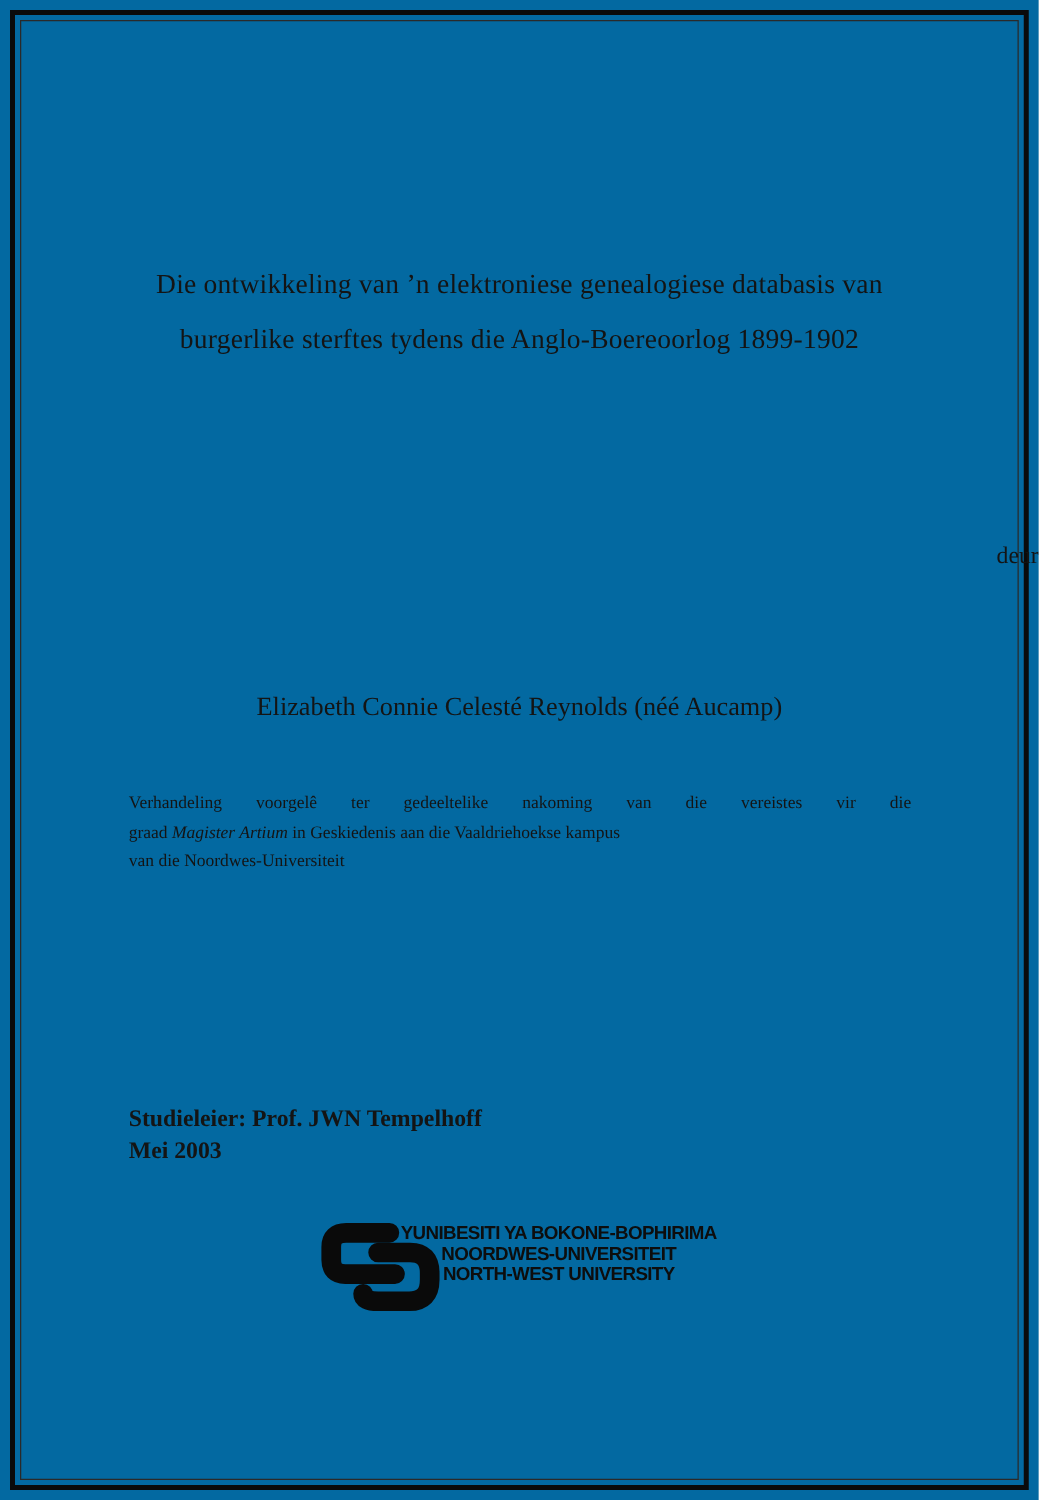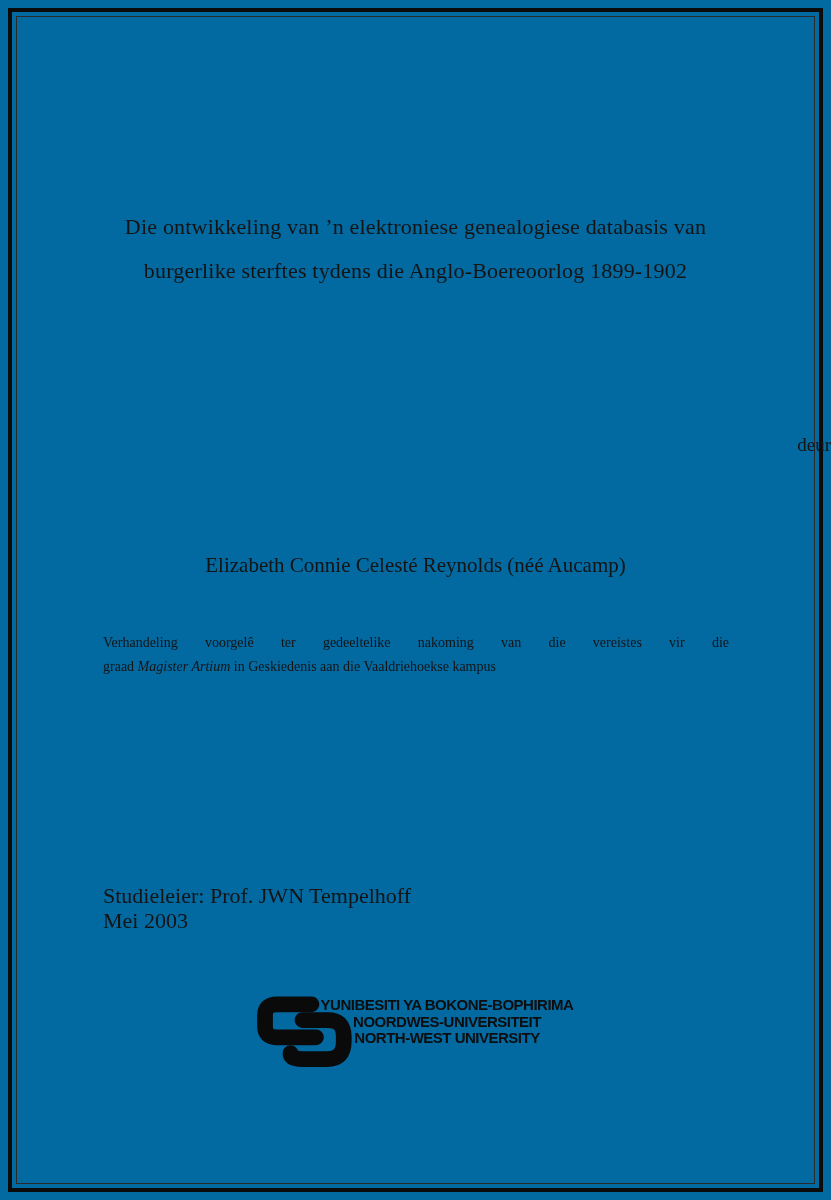--- a/index.html
+++ b/index.html
@@ -66,30 +66,30 @@
   }
   .line-justify {
     text-align: justify;
     text-align-last: justify;
   }
   .italic { font-style: italic; text-align: center; }
   .supervisor-block {
     position: absolute;
     top: 883px;
     left: 103px;
-    font-size: 22px;
+    font-size: 19px;
     line-height: 25px;
+    font-weight: bold;
   }
   .logo {
     position: absolute;
     top: 974px;
     left: 256px;
     width: 330px;
     height: 78px;
-    margin-top: 18px;
   }
   .logo-mark {
     position: absolute;
     left: 0;
     top: 2px;
   }
   .logo-text {
     position: absolute;
     left: 60px;
     top: 5px;
@@ -117,20 +117,21 @@
     <div>burgerlike sterftes tydens die Anglo-Boereoorlog 1899-1902</div>
   </div>
 
   <div class="byline">deur</div>
 
   <div class="author-name">Elizabeth Connie Celesté Reynolds (néé Aucamp)</div>
 
   <div class="submission-statement">
     <div class="line-justify">Verhandeling voorgelê ter gedeeltelike nakoming van die vereistes vir die</div>
     <div><span>graad </span><span class="italic">Magister Artium</span><span> in Geskiedenis aan die Vaaldriehoekse kampus</span></div>
+    <div>van die Noordwes-Universiteit</div>
   </div>
 
   <div class="supervisor-block">
     <div>Studieleier: Prof. JWN Tempelhoff</div>
     <div>Mei 2003</div>
   </div>
 
   <div class="logo">
     <svg class="logo-mark" width="96" height="76" viewBox="0 0 128 100" aria-hidden="true">
       <path d="M 74 13 H 28 Q 12 13 12 28 V 42 Q 12 57 27 57 H 80" fill="none" stroke="#0a0a0a" stroke-width="21" stroke-linecap="round" stroke-linejoin="round"></path>

